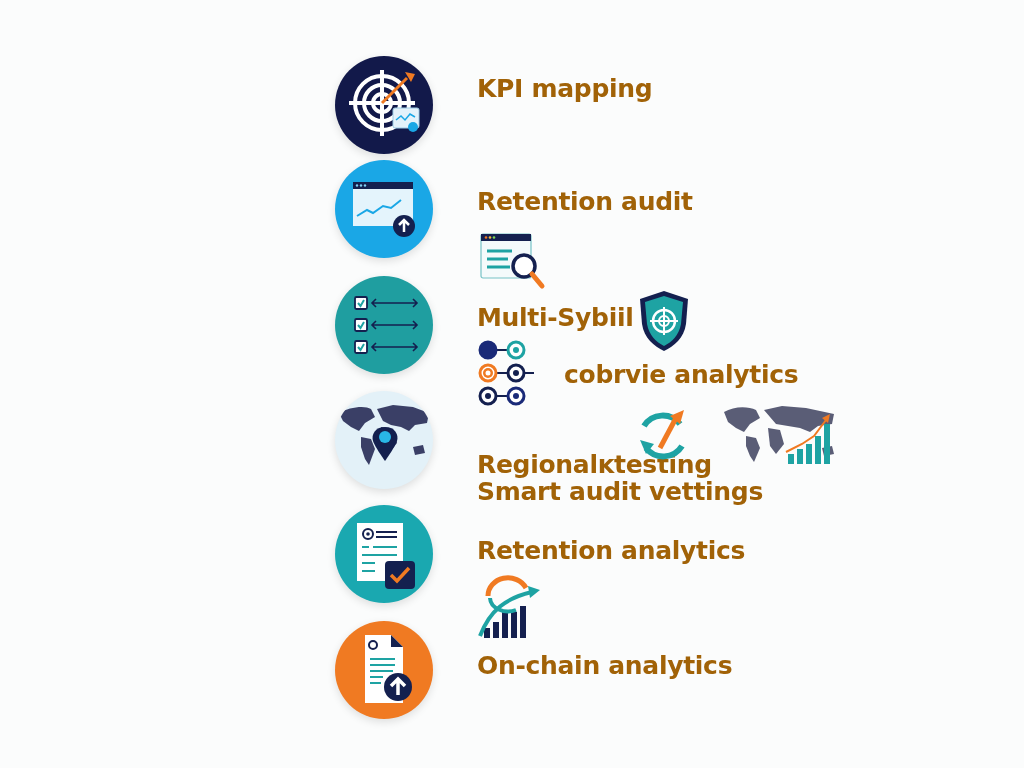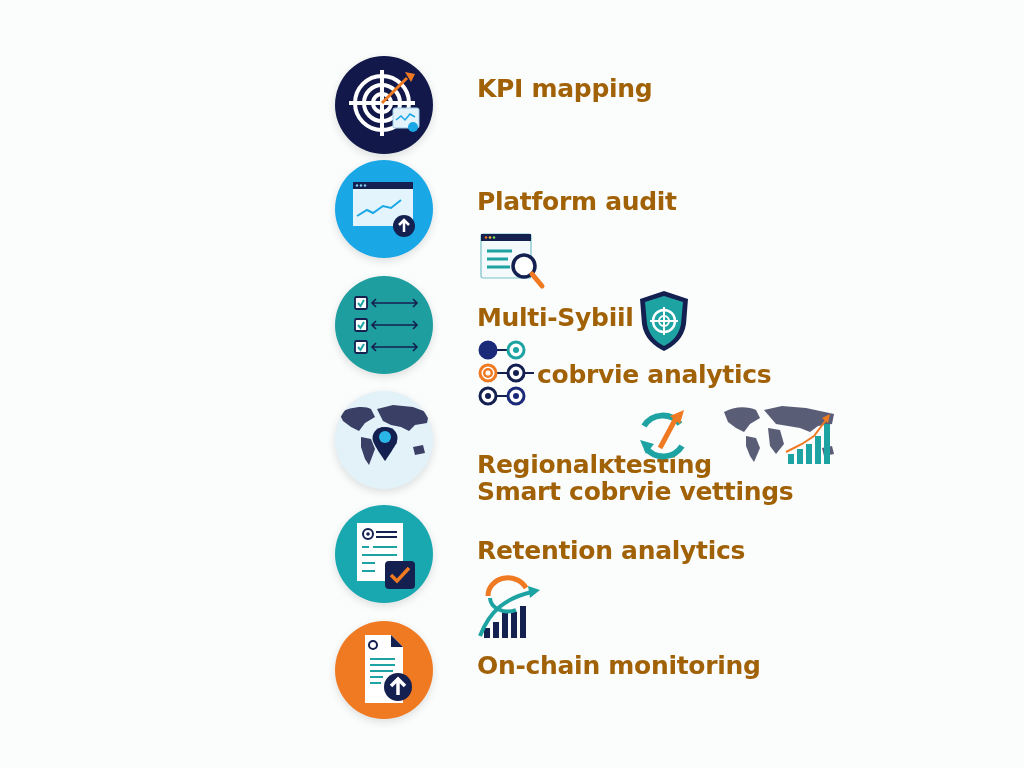--- a/index.html
+++ b/index.html
@@ -46,21 +46,21 @@
     <rect x="18" y="22" width="60" height="44" fill="#e4f4fc"></rect>
     <rect x="18" y="22" width="60" height="7" fill="#14204f"></rect>
     <circle cx="22" cy="25.5" r="1.2" fill="#7fd0f5"></circle>
       <circle cx="26" cy="25.5" r="1.2" fill="#7fd0f5"></circle>
       <circle cx="30" cy="25.5" r="1.2" fill="#7fd0f5"></circle>
     <polyline points="22,56 32,50 38,53 48,46 56,48 66,40" fill="none" stroke="#1aa7e6" stroke-width="2"></polyline>
     <circle cx="69" cy="66" r="11" fill="#14204f"></circle>
     <path d="M69 60 L69 72 M64 65 L69 60 L74 65" stroke="#fff" stroke-width="2.5" fill="none"></path>
   </svg>
 </div>
-<div class="label" style="left:477px;top:187px;">Platform audit</div>
+<div class="label" style="left:477px;top:187px;">Retention audit</div>
 <div class="float-icon" style="left:478px;top:231px;">
   <svg width="82" height="62" viewBox="0 0 82 62">
     <rect x="3" y="3" width="50" height="44" rx="2" fill="#f4fafb" stroke="#76c2c6" stroke-width="1.2"></rect>
     <rect x="3" y="3" width="50" height="7" fill="#14204f"></rect>
     <circle cx="8" cy="6.5" r="1.3" fill="#f07a22"></circle>
       <circle cx="12" cy="6.5" r="1.3" fill="#f5b942"></circle>
       <circle cx="16" cy="6.5" r="1.3" fill="#7ed957"></circle>
     <line x1="9" y1="20" x2="34" y2="20" stroke="#1ea3a3" stroke-width="3"></line>
     <line x1="9" y1="28" x2="30" y2="28" stroke="#1ea3a3" stroke-width="3"></line>
     <line x1="9" y1="36" x2="32" y2="36" stroke="#1ea3a3" stroke-width="3"></line>
@@ -113,21 +113,21 @@
       <circle cx="42" cy="58" r="8" stroke="#1a2a78"></circle>
     </g>
     <circle cx="14" cy="35" r="5" fill="#f07a22"></circle>
     <circle cx="14" cy="35" r="2.5" fill="#fff"></circle>
     <circle cx="42" cy="12" r="3" fill="#1ea3a3"></circle>
     <circle cx="42" cy="35" r="3" fill="#14204f"></circle>
     <circle cx="14" cy="58" r="3" fill="#14204f"></circle>
     <circle cx="42" cy="58" r="3" fill="#1a2a78"></circle>
   </svg>
 </div>
-<div class="label" style="left:537px;top:360px;text-align:center;">cobrvie analytics</div>
+<div class="label" style="left:564px;top:360px;text-align:center;">cobrvie analytics</div>
 
 <div class="circle" style="left:335px;top:391px;background:#e3f1f8;">
   <svg viewBox="0 0 98 98">
     <g fill="#3a3f66">
       <path d="M4 22 C14 16 30 14 36 18 L40 26 L30 32 L24 40 L16 36 L8 30 Z"></path>
       <path d="M26 46 L36 48 L40 58 L34 74 L30 68 L26 56 Z"></path>
       <path d="M42 18 L58 14 L78 16 L94 22 L92 32 L80 34 L74 40 L66 36 L56 34 L48 30 Z"></path>
       <path d="M46 36 L58 38 L62 52 L54 62 L48 54 Z"></path>
       <path d="M78 56 L88 54 L90 62 L80 64 Z"></path>
     </g>
@@ -159,21 +159,21 @@
       <rect x="75" y="45" width="6" height="15"></rect>
       <rect x="84" y="40" width="6" height="20"></rect>
       <rect x="93" y="32" width="6" height="28"></rect>
       <rect x="102" y="20" width="6" height="40"></rect>
     </g>
     <polyline points="64,48 80,40 92,32 104,16" fill="none" stroke="#f07a22" stroke-width="2"></polyline>
     <path d="M100 14 L108 10 L106 19 Z" fill="#f07a22"></path>
   </svg>
 </div>
 
-<div class="label" style="left:477px;top:477px;">Smart cobrvie vettings</div>
+<div class="label" style="left:477px;top:477px;">Smart audit vettings</div>
 
 <div class="circle" style="left:335px;top:505px;background:#1aa8b0;">
   <svg viewBox="0 0 98 98">
     <rect x="22" y="18" width="46" height="58" fill="#fff"></rect>
     <circle cx="33" cy="29" r="5" fill="none" stroke="#14204f" stroke-width="2"></circle>
     <circle cx="33" cy="29" r="1.8" fill="#14204f"></circle>
     <line x1="41" y1="27" x2="62" y2="27" stroke="#14204f" stroke-width="2.2"></line>
     <line x1="41" y1="32" x2="62" y2="32" stroke="#14204f" stroke-width="2.2"></line>
     <g stroke="#1ea3a3" stroke-width="2">
       <line x1="27" y1="42" x2="34" y2="42"></line>
@@ -212,13 +212,13 @@
       <line x1="35" y1="38" x2="60" y2="38"></line>
       <line x1="35" y1="44" x2="60" y2="44"></line>
       <line x1="35" y1="50" x2="58" y2="50"></line>
       <line x1="35" y1="56" x2="48" y2="56"></line>
       <line x1="35" y1="62" x2="46" y2="62"></line>
     </g>
     <circle cx="63" cy="66" r="14" fill="#14204f"></circle>
     <path d="M63 58 L63 74 M56 65 L63 58 L70 65" stroke="#fff" stroke-width="3.5" fill="none"></path>
   </svg>
 </div>
-<div class="label" style="left:477px;top:651px;">On-chain monitoring</div>
+<div class="label" style="left:477px;top:651px;">On-chain analytics</div>
 
 </body></html>

